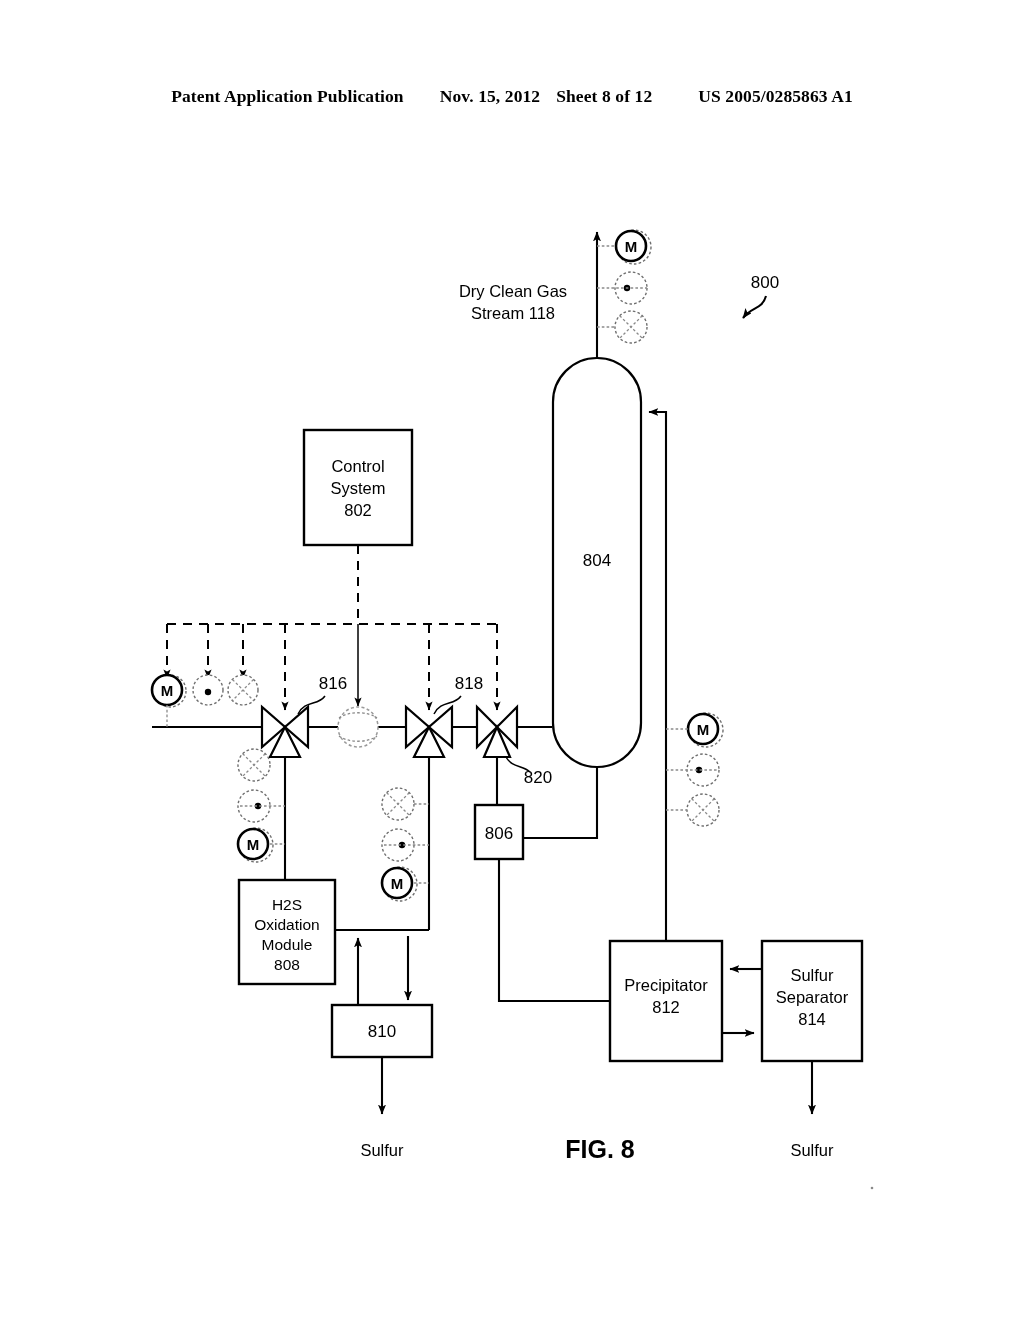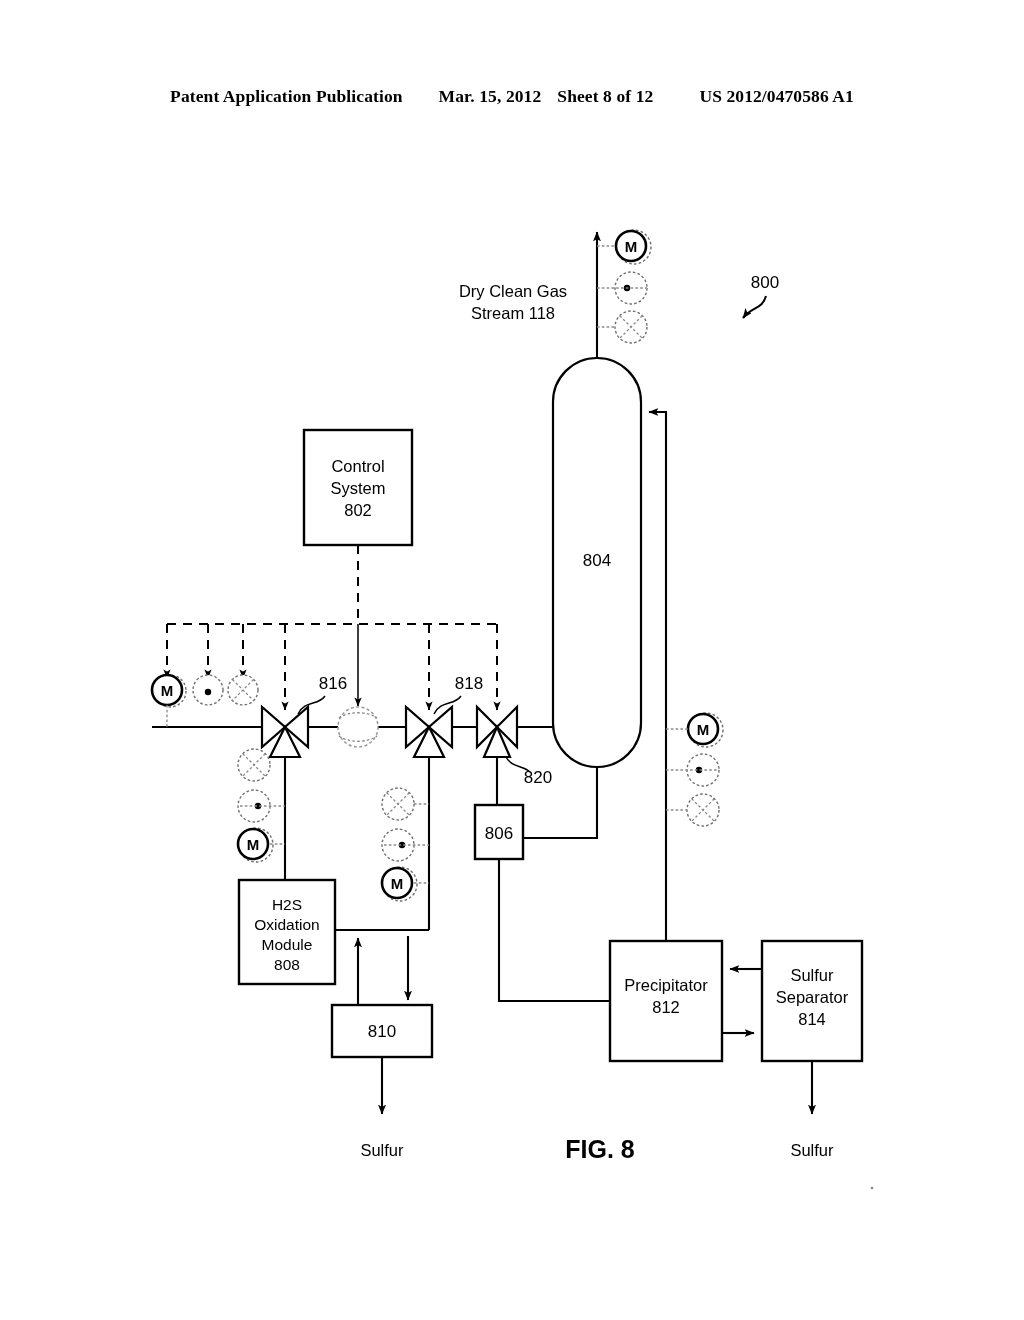--- a/index.html
+++ b/index.html
@@ -70,23 +70,23 @@
   .vfill   { fill: #fff; stroke: #000; stroke-width: 2.2; }
   .pumpc   { fill: #fff; stroke: #9a9a9a; stroke-width: 1.5; stroke-dasharray: 3 2.4; }
 </style>
 </head>
 <body>
 
 <div id="page">
 
   <div class="hdr">
     <span class="hdr-pub">Patent Application Publication</span>
-    <span class="hdr-date">Mar. 15, 2012</span>
+    <span class="hdr-date">Nov. 15, 2012</span>
     <span class="hdr-sheet">Sheet 8 of 12</span>
-    <span class="hdr-num">US 2012/0470586 A1</span>
+    <span class="hdr-num">US 2005/0285863 A1</span>
   </div>
 
   <svg id="fig" viewBox="0 0 1024 1320">
     <defs>
       <marker id="ah" markerWidth="11" markerHeight="11" refX="9.4" refY="4.0" orient="auto" markerUnits="userSpaceOnUse">
         <path d="M0,0 L10,4 L0,8 L2.3,4 Z" fill="#000"></path>
       </marker>
       <marker id="ahs" markerWidth="10" markerHeight="10" refX="8.6" refY="3.6" orient="auto" markerUnits="userSpaceOnUse">
         <path d="M0,0 L9,3.6 L0,7.2 L2,3.6 Z" fill="#000"></path>
       </marker>

